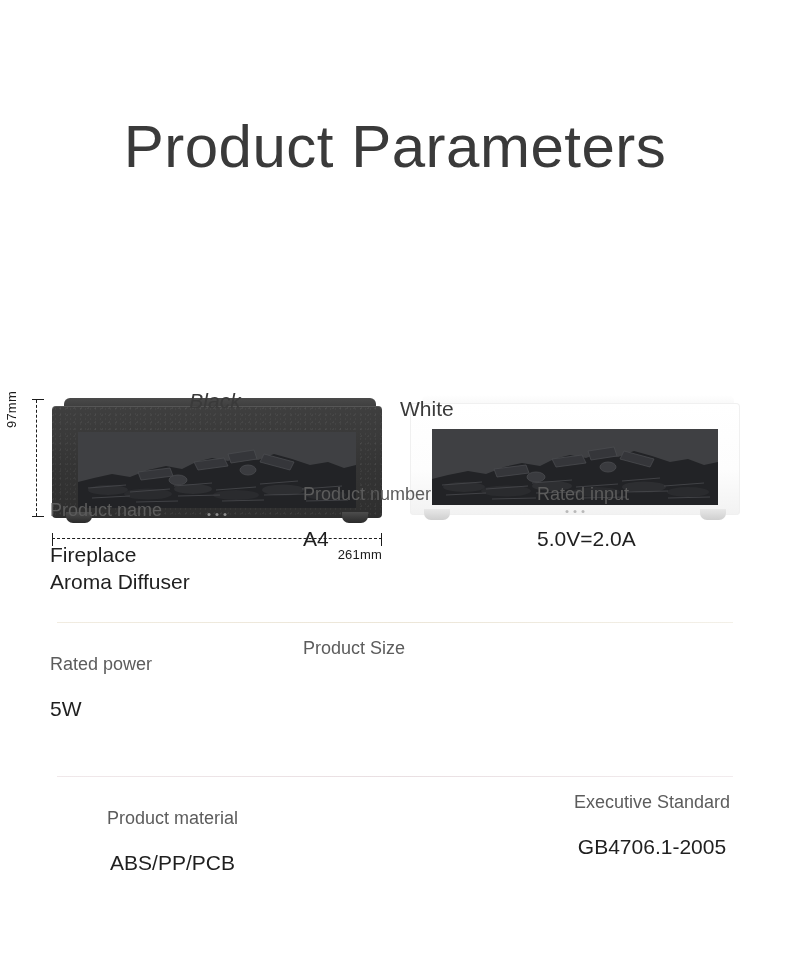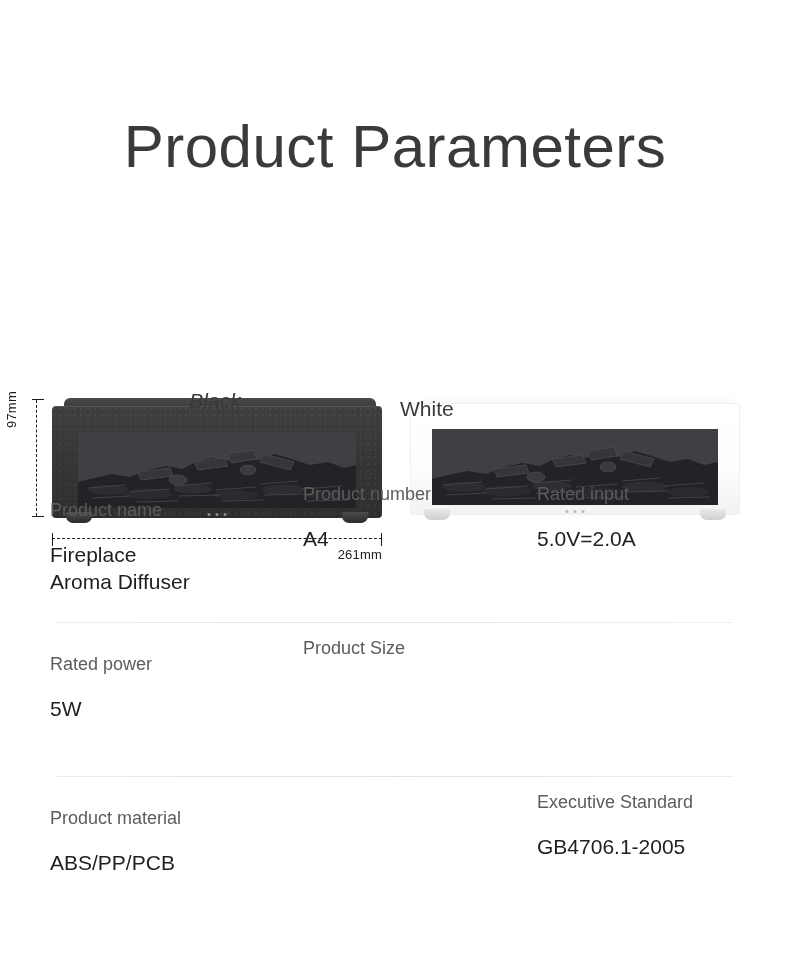--- a/index.html
+++ b/index.html
@@ -215,21 +215,21 @@
   .spec-table {
     position: absolute;
     left: 0;
     top: 484px;
     width: 790px;
   }
   .spec-row {
     position: relative;
     height: 138px;
   }
-  .spec-row:last-child { height: 120px; }
+  .spec-row:last-child { height: 120px; text-align: center; }
   .spec-cell {
     position: absolute;
     top: 0;
   }
   .spec-col-0 { left: 50px; width: 245px; margin-top: 16px; }
   .spec-col-1 { left: 303px; width: 225px; }
   .spec-col-2 { left: 537px; width: 230px; }
 
   .spec-label {
     font-size: 18px;

